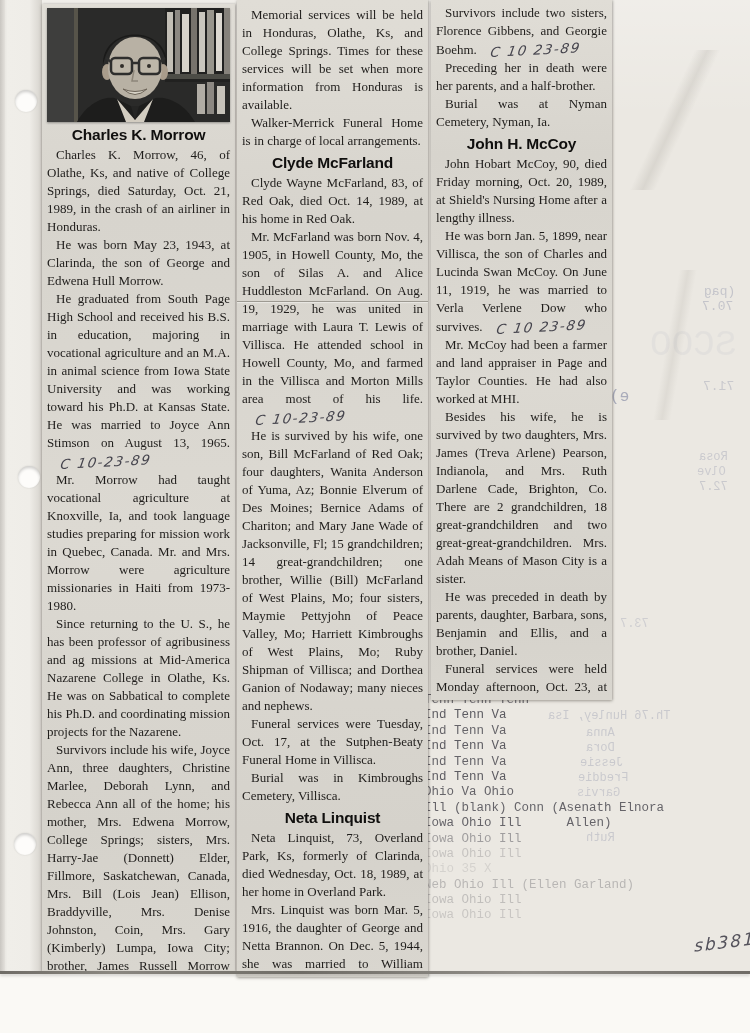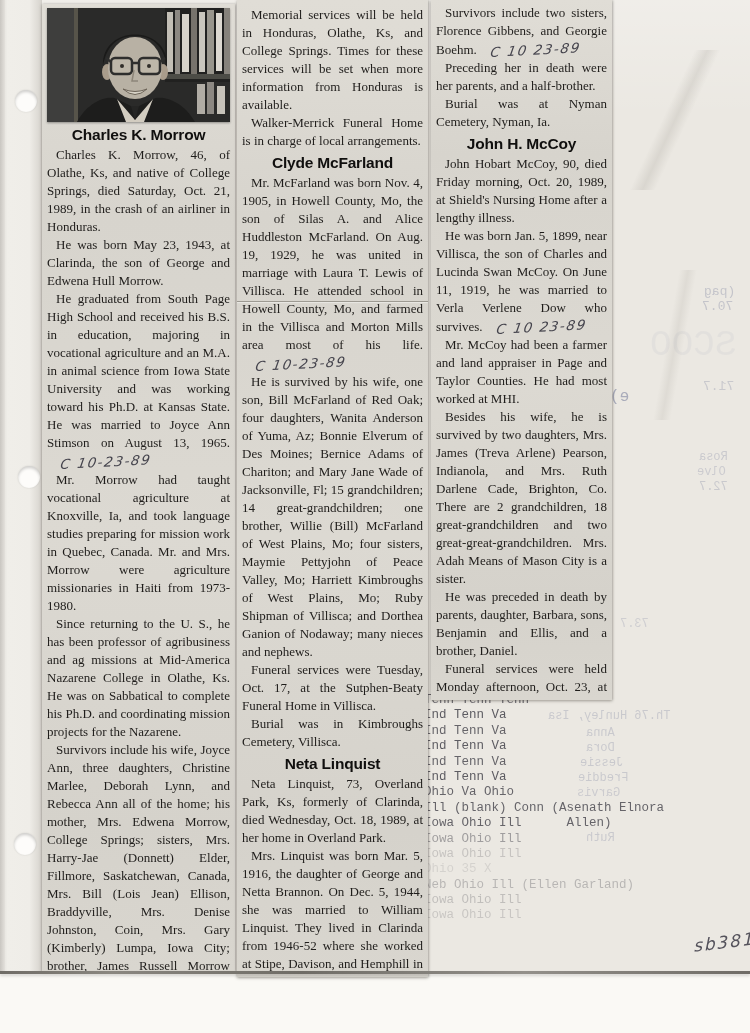--- a/index.html
+++ b/index.html
@@ -134,39 +134,40 @@
         <p class="np">He was preceded in death by his father, George Morrow, in 1983.</p>
       </div>
   </div>
 
   <div class="clip" style="left:237px;top:0px;width:191px;height:977px;">
     <div class="seam" style="top:301px;"></div>
     <div class="inner" style="padding-top:6px;" id="colbox-2">
         <p class="np">Memorial services will be held in Honduras, Olathe, Ks, and College Springs. Times for these services will be set when more information from Honduras is available.</p>
         <p class="np">Walker-Merrick Funeral Home is in charge of local arrangements.</p>
         <div class="head">Clyde McFarland</div>
+        <p class="np">Clyde Wayne McFarland, 83, of Red Oak, died Oct. 14, 1989, at his home in Red Oak.</p>
         <p class="np">Mr. McFarland was born Nov. 4, 1905, in Howell County, Mo, the son of Silas A. and Alice Huddleston McFarland. On Aug. 19, 1929, he was united in marriage with Laura T. Lewis of Villisca.  He attended school in Howell County, Mo, and farmed in the Villisca and Morton Mills area most of his life.<span class="hw">C 10-23-89</span></p>
         <p class="np">He is survived by his wife, one son, Bill McFarland of Red Oak; four daughters, Wanita Anderson of Yuma, Az; Bonnie Elverum of Des Moines; Bernice Adams of Chariton; and Mary Jane Wade of Jacksonville, Fl; 15 grandchildren; 14 great-grandchildren; one brother, Willie (Bill) McFarland of West Plains, Mo; four sisters, Maymie Pettyjohn of Peace Valley, Mo; Harriett Kimbroughs of West Plains, Mo; Ruby Shipman of Villisca; and Dorthea Ganion of Nodaway; many nieces and nephews.</p>
         <p class="np">Funeral services were Tuesday, Oct. 17, at the Sutphen-Beaty Funeral Home in Villisca.</p>
         <p class="np">Burial was in Kimbroughs Cemetery, Villisca.</p>
         <div class="head">Neta Linquist</div>
         <p class="np">Neta Linquist, 73, Overland Park, Ks, formerly of Clarinda, died Wednesday, Oct. 18, 1989, at her home in Overland Park.</p>
         <p class="np">Mrs. Linquist was born Mar. 5, 1916, the daughter of George and Netta Brannon.  On Dec. 5, 1944, she was married to William Linquist.  They lived in Clarinda from 1946-52 where she worked at Stipe, Davison, and Hemphill in Clarinda.</p>
       </div>
   </div>
 
   <div class="clip" style="left:431px;top:0px;width:181px;height:700px;">
     <div class="inner" id="colbox-3">
         <p class="np">Survivors include two sisters, Florence Gibbens, and Georgie Boehm.<span class="hw">C 10 23-89</span></p>
         <p class="np">Preceding her in death were her parents, and a half-brother.</p>
         <p class="np">Burial was at Nyman Cemetery, Nyman, Ia.</p>
         <div class="head">John H. McCoy</div>
         <p class="np">John Hobart McCoy, 90, died Friday morning, Oct. 20, 1989, at Shield's Nursing Home after a lengthy illness.</p>
         <p class="np">He was born Jan. 5, 1899, near Villisca, the son of Charles and Lucinda Swan McCoy. On June 11, 1919, he was married to Verla Verlene Dow who survives.<span class="hw">C 10 23-89</span></p>
-        <p class="np">Mr. McCoy had been a farmer and land appraiser in Page and Taylor Counties.  He had most worked at MHI.</p>
+        <p class="np">Mr. McCoy had been a farmer and land appraiser in Page and Taylor Counties.  He had also worked at MHI.</p>
         <p class="np">Besides his wife, he is survived by two daughters, Mrs. James (Treva Arlene) Pearson, Indianola, and Mrs. Ruth Darlene Cade, Brighton, Co. There are 2 grandchildren, 18 great-grandchildren and two great-great-grandchildren.  Mrs. Adah Means of Mason City is a sister.</p>
         <p class="np">He was preceded in death by parents, daughter, Barbara, sons, Benjamin and Ellis, and a brother, Daniel.</p>
         <p class="np">Funeral services were held Monday afternoon, Oct. 23, at Walker-Merrick Funeral Home.</p>
         <p class="np">Burial was in Clarinda Cemetery.</p>
       </div>
   </div>
 
   <div class="hole" style="left:15px;top:90px;"></div>
   <div class="hole" style="left:18px;top:466px;"></div>
   <div class="hole" style="left:14px;top:833px;"></div>

